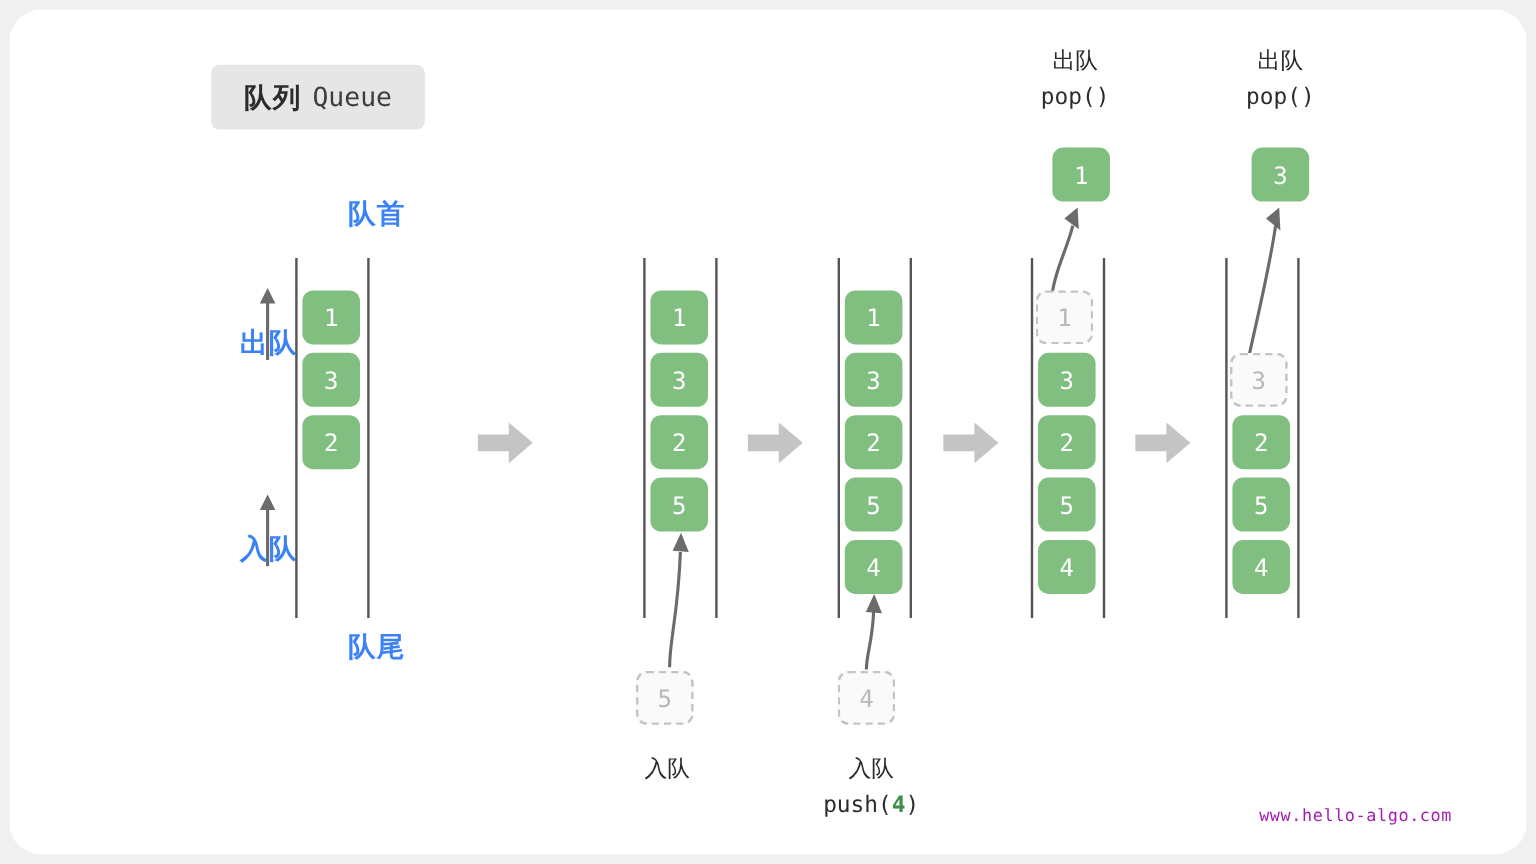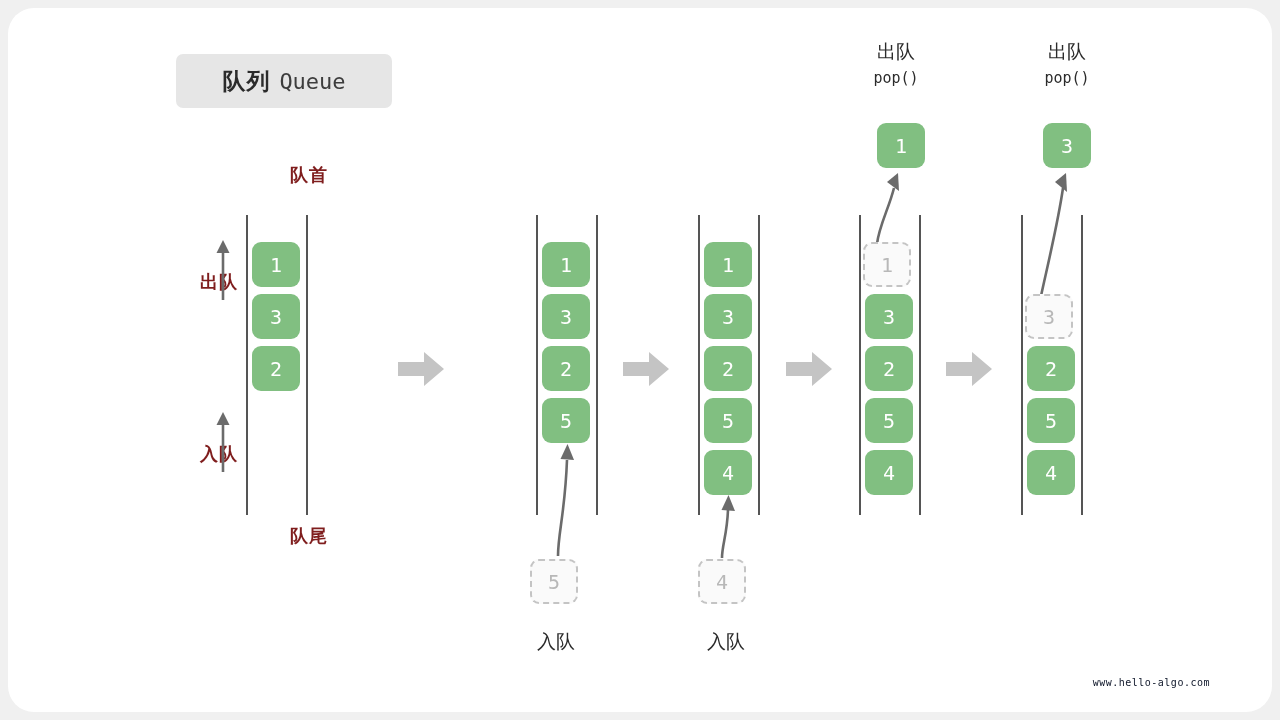--- a/index.html
+++ b/index.html
@@ -24,21 +24,21 @@
     background: #ffffff;
     border-radius: 26px;
   }
 
   
   .abs { position: absolute; }
 
   
   .title-chip {
     left: 168px; top: 46px;
-    width: 216px; height: 54px;
+    width: 178px; height: 54px;
     background: #e6e6e6;
     border-radius: 7px;
     display: flex;
     align-items: center;
     justify-content: center;
     gap: 9px;
   }
   .title-cn {
     font-size: 23px;
     font-weight: bold;
@@ -88,61 +88,61 @@
     color: #ffffff;
     display: flex;
     align-items: center;
     justify-content: center;
     font-family: "DejaVu Sans Mono", monospace;
     font-size: 20px;
   }
 
   
   .lbl-cn {
-    font-size: 18px;
+    font-size: 23px;
     font-weight: bold;
-    color: #7f1d1d;
+    color: #3b82f6;
     white-space: nowrap;
     letter-spacing: 1px;
     padding-left: 46px;
   }
   .op-label {
     text-align: center;
     white-space: nowrap;
     line-height: 1.5;
   }
   .op-cn {
     font-size: 19px;
     color: #2b2b2b;
     display: block;
   }
   .op-code {
     font-family: "DejaVu Sans Mono", monospace;
-    font-size: 15px;
+    font-size: 19px;
     color: #2b2b2b;
     display: block;
   }
   .op-code .num { color: #3f8f46; font-weight: bold; }
 
   
   .side-arrow { width: 16px; height: 62px; }
 
   
   .trans-arrow { width: 46px; height: 34px; }
 
   
   .op-arrow { overflow: visible; }
 
   
   .watermark {
     right: 62px;
     bottom: 24px;
     font-family: "DejaVu Sans Mono", monospace;
-    font-size: 10px;
-    color: #0f172a;
+    font-size: 14px;
+    color: #a21caf;
     letter-spacing: 0.5px;
   }
 </style>
 </head>
 <body>
 
 <div id="stage">
   <div id="card">
 
     <div class="abs title-chip">
@@ -202,20 +202,21 @@
     <div class="abs cell filled" style="left:696px; top:338px;">2</div>
     <div class="abs cell filled" style="left:696px; top:390px;">5</div>
     <div class="abs cell filled" style="left:696px; top:442px;">4</div>
     <div class="abs cell ghost" style="left:690px; top:551px;">4</div>
     <svg class="abs op-arrow" style="left:696px; top:482px; width:40px; height:70px;" viewBox="0 0 40 70">
       <path d="M18 68 C 18 55, 23 45, 24 20" stroke="#6b6b6b" stroke-width="2.6" fill="none"></path>
       <path d="M24.5 5 L31 21 L17.5 20 Z" fill="#6b6b6b"></path>
     </svg>
     <div class="abs op-label" style="left:648px; top:620px; width:140px;">
       <span class="op-cn">入队</span>
+      <span class="op-code"><span>push(</span><span class="num">4</span><span>)</span></span>
     </div>
 
     <svg class="abs trans-arrow" style="left:778px; top:344px;" viewBox="0 0 46 34">
       <path d="M0 10 L26 10 L26 0 L46 17 L26 34 L26 24 L0 24 Z" fill="#c4c4c4"></path>
     </svg>
 
     <div class="abs op-label" style="left:818px; top:30px; width:140px;">
       <span class="op-cn">出队</span>
       <span class="op-code">pop()</span>
     </div>

